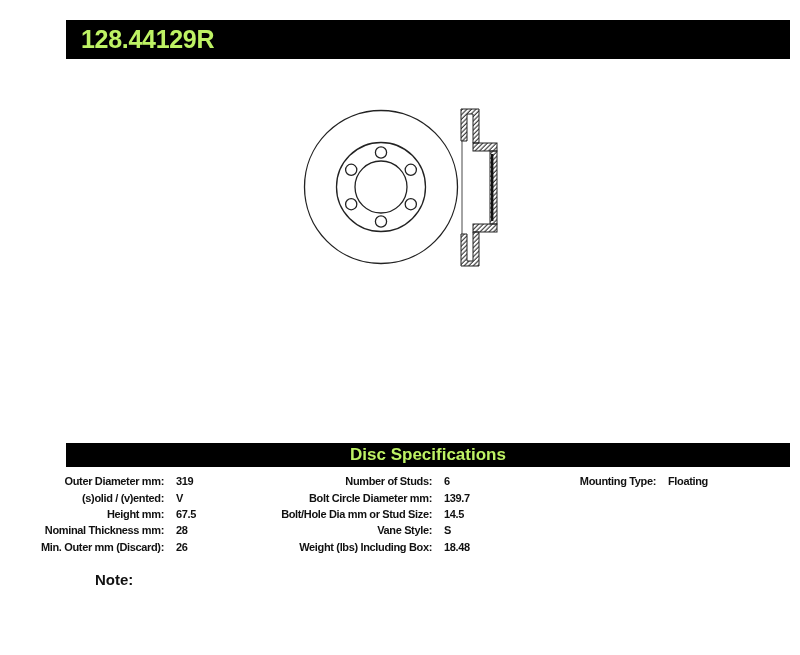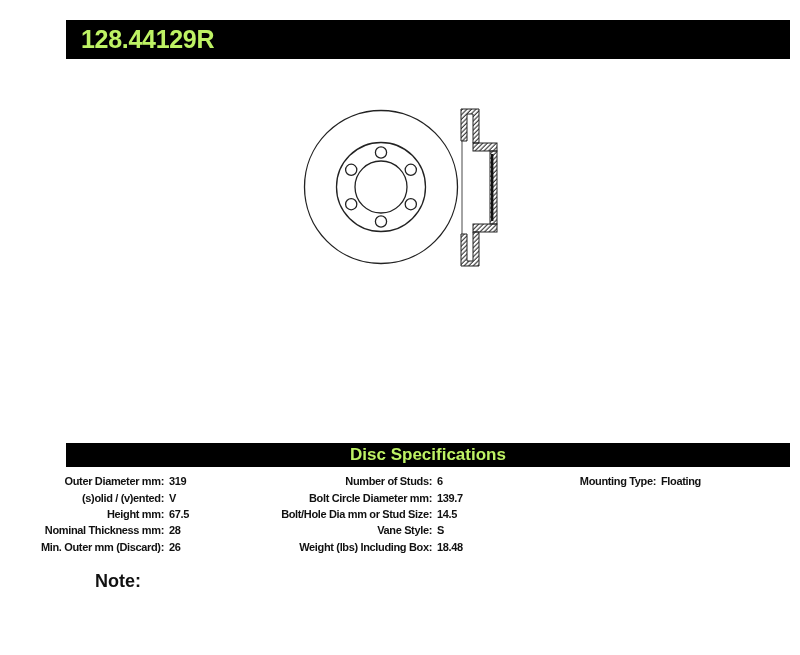--- a/index.html
+++ b/index.html
@@ -13,25 +13,25 @@
   }
   .topbar{top:20px;height:39px;justify-content:space-between;padding:0 15px;
     font-size:25px;font-weight:bold;letter-spacing:-0.3px;}
   .specbar{top:443px;height:24px;justify-content:center;
     font-size:17px;font-weight:bold;}
   .drawing{position:absolute;left:290px;top:92px;width:230px;height:196px;}
   .spec-col{position:absolute;top:473px;font-size:11px;font-weight:bold;
     letter-spacing:-0.35px;white-space:nowrap;}
   .spec-row{display:flex;align-items:center;height:16.4px;}
   .spec-label{display:inline-block;text-align:right;}
-  .spec-value{margin-left:5px;text-align:right;}
+  .spec-value{margin-left:12px;text-align:right;}
   .col1{left:34px;}  .col1 .spec-label{width:130px;}
   .col2{left:260px;} .col2 .spec-label{width:172px;}
   .col3{left:480px;} .col3 .spec-label{width:176px;}
-  .note{position:absolute;left:95px;top:571px;font-size:18px;font-weight:bold;}
+  .note{position:absolute;left:95px;top:571px;font-size:15px;font-weight:bold;}
 </style>
 </head>
 <body>
 
 <header class="bar topbar">
   <span>128.44129R</span>
 </header>
 
 <div class="drawing">
   <svg width="230" height="196" viewBox="290 92 230 196" xmlns="http://www.w3.org/2000/svg">

